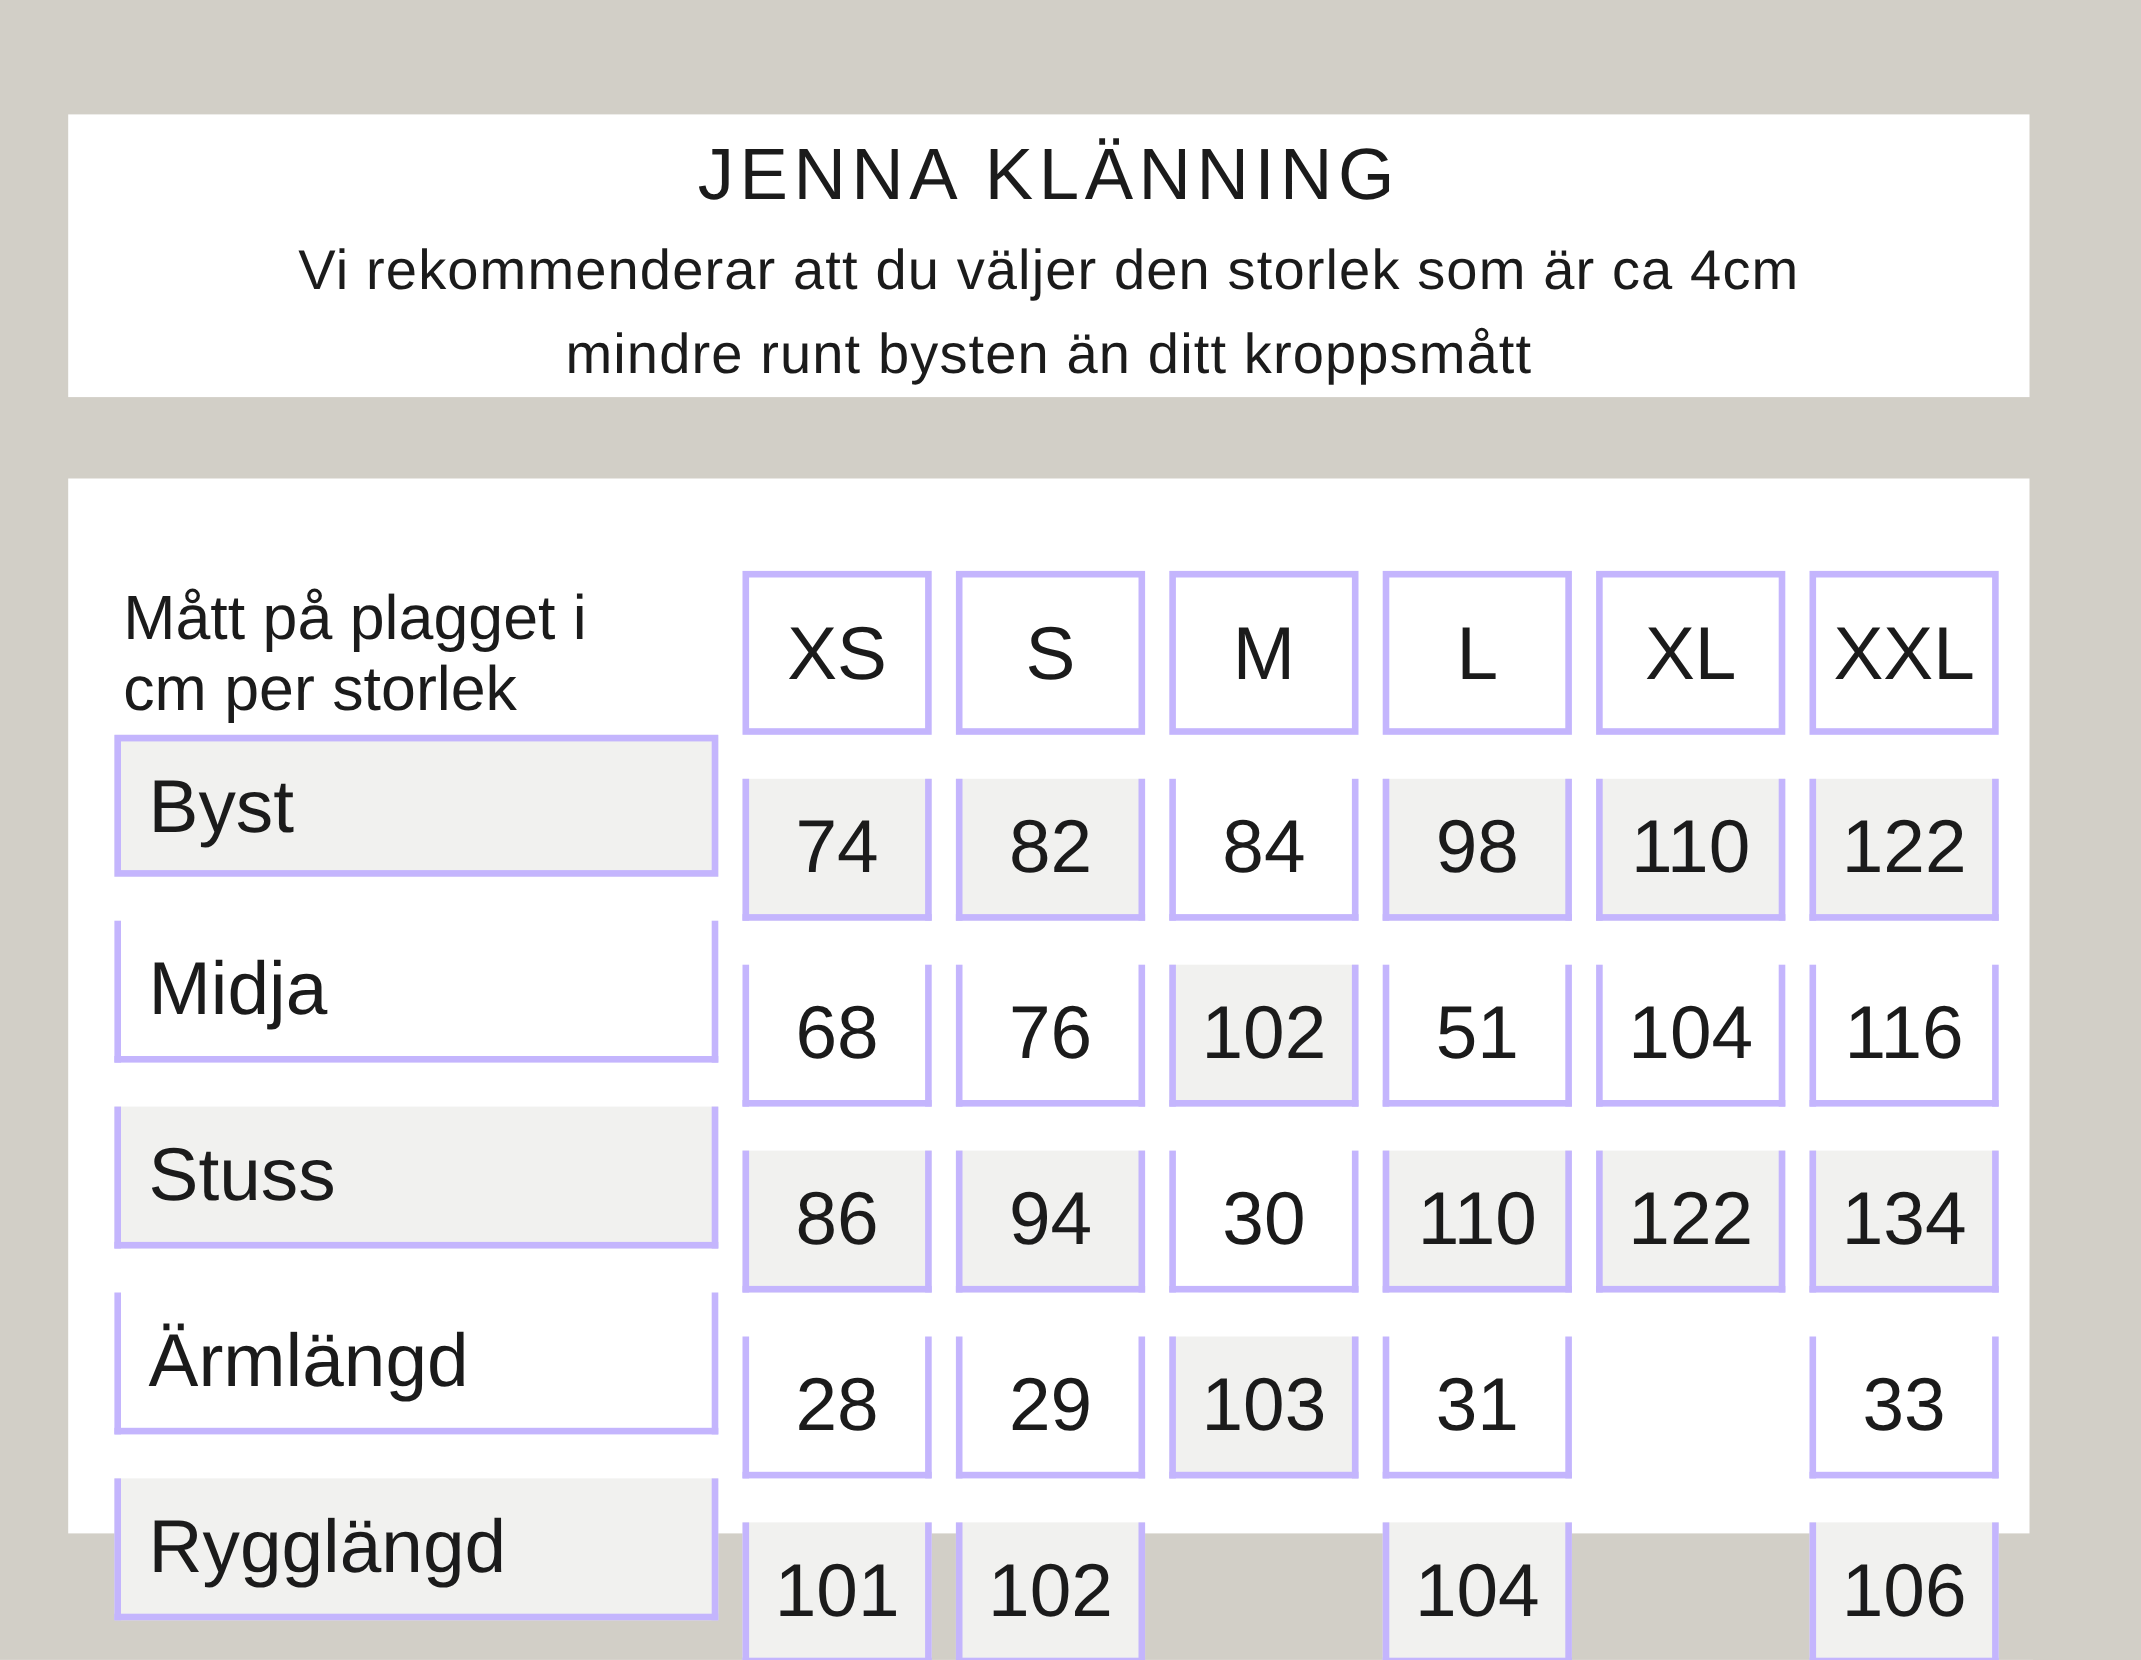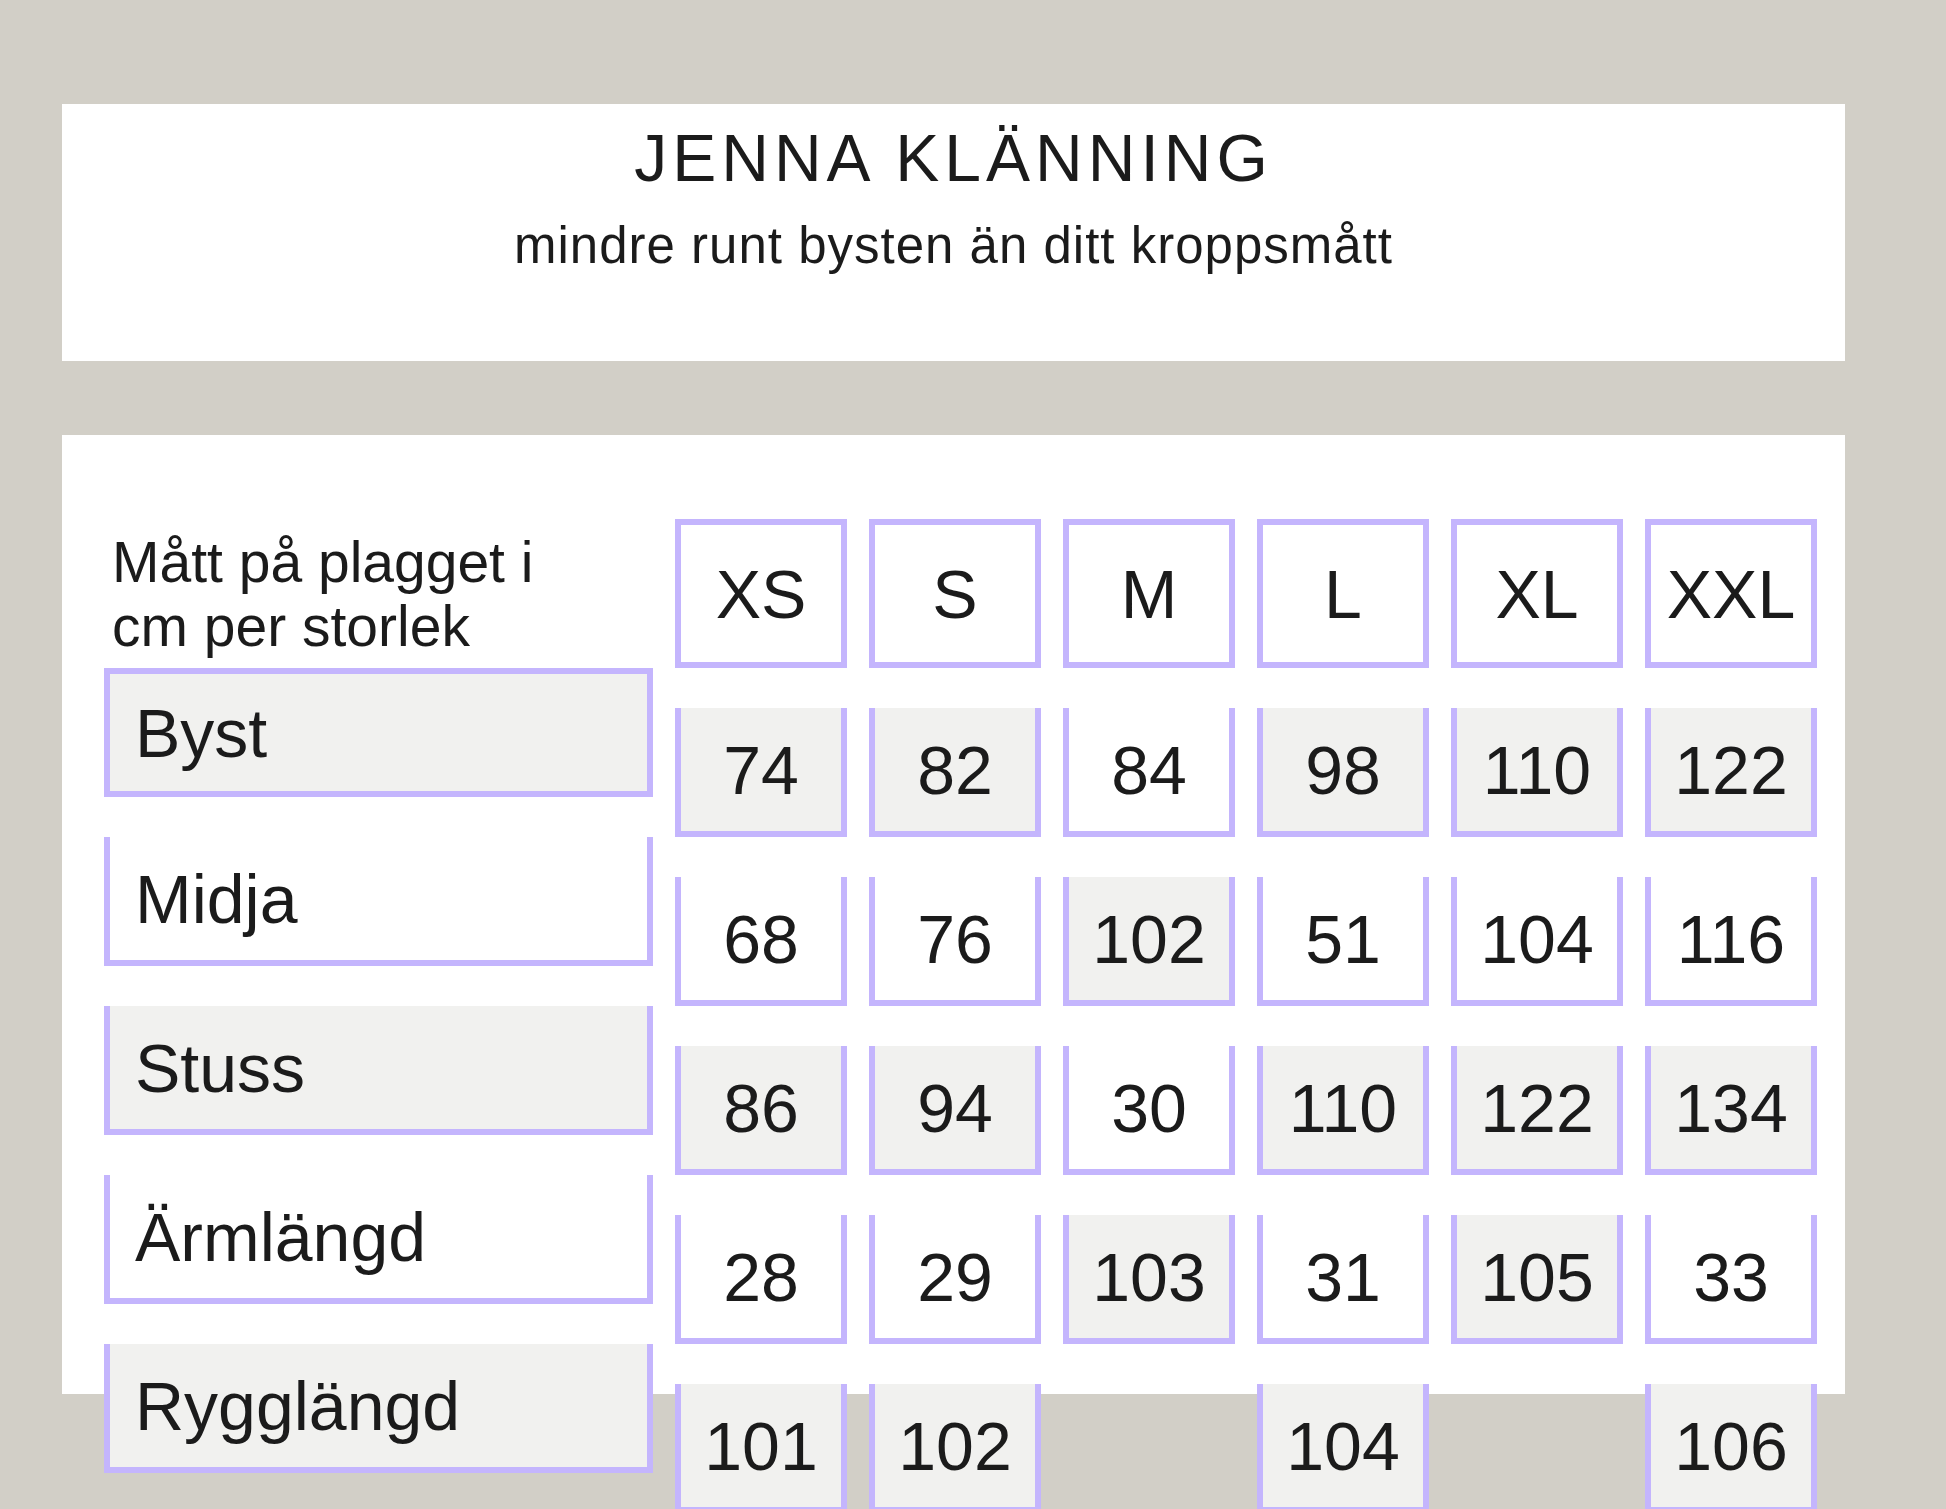--- a/index.html
+++ b/index.html
@@ -87,20 +87,21 @@
   }
 </style>
 </head>
 <body>
 
 <div class="page">
 
   <div class="panel panel-header">
     <div class="title">JENNA KLÄNNING</div>
     <div class="subtitle">
+      <div>Vi rekommenderar att du väljer den storlek som är ca 4cm</div>
       <div>mindre runt bysten än ditt kroppsmått</div>
     </div>
   </div>
 
   <div class="panel panel-table">
     <div class="table-wrap">
 
       <div class="col label-col">
         <div class="corner">
           <div>Mått på plagget i</div>
@@ -146,21 +147,20 @@
         <div class="cell alt">110</div>
         <div class="cell">31</div>
         <div class="cell alt">104</div>
       </div>
 
       <div class="col size-col">
         <div class="cell head">XL</div>
         <div class="cell alt">110</div>
         <div class="cell">104</div>
         <div class="cell alt">122</div>
-        <div class="cell alt">105</div>
       </div>
 
       <div class="col size-col">
         <div class="cell head">XXL</div>
         <div class="cell alt">122</div>
         <div class="cell">116</div>
         <div class="cell alt">134</div>
         <div class="cell">33</div>
         <div class="cell alt">106</div>
       </div>

